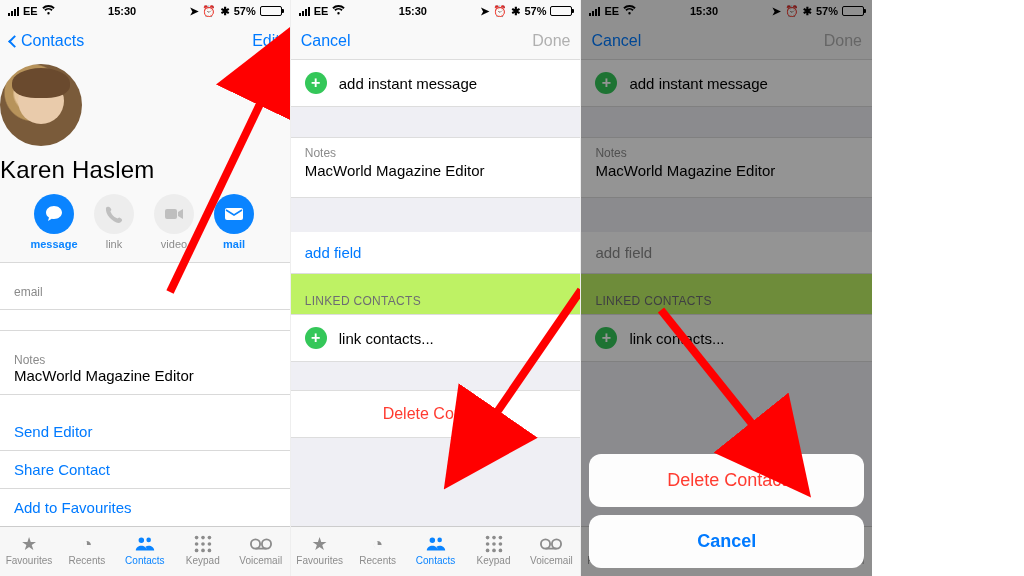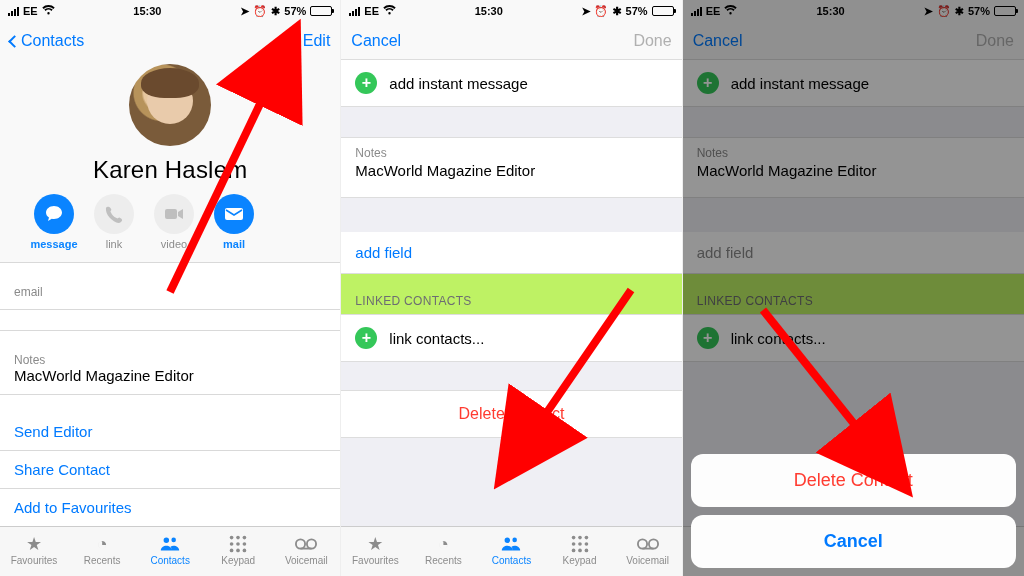--- a/index.html
+++ b/index.html
@@ -1,36 +1,36 @@
 <!DOCTYPE html>
 <html><head>
 <meta charset="utf-8">
 <style>
   * { box-sizing: border-box; margin: 0; padding: 0; }
   body { font-family: -apple-system, Helvetica, Arial, sans-serif; background:#fff; width:1024px; height:576px; overflow:hidden; }
-  .stage { display:flex; width:1024px; height:576px;border-radius:8px; }
+  .stage { display:flex; width:872px; height:576px;border-radius:8px; }
   .phone { position:relative; width:341.33px; height:576px; background:#fff; border-right:1px solid #eee; overflow:hidden; }
   .phone:last-child { border-right:none; }
   .statusbar { display:flex; align-items:center; justify-content:space-between; height:22px; padding:0 8px; font-size:11px; font-weight:600; color:#000; background:#f9f9f9; }
   .status-left, .status-right { display:flex; align-items:center; gap:4px; }
   .signal-bars { display:inline-flex; align-items:flex-end; gap:1px; }
   .signal-bars span { width:2px; background:#000; }
   .b1{height:3px}.b2{height:5px}.b3{height:7px}.b4{height:9px; background:#bbb;}
   .battery { width:22px; height:10px; border:1px solid #000; border-radius:2px; position:relative; }
   .battery::after { content:""; position:absolute; right:-3px; top:2px; width:2px; height:4px; background:#000; border-radius:0 1px 1px 0;}
   .battery .fill { height:100%; width:57%; background:#000; }
   .navbar { display:flex; align-items:center; justify-content:space-between; height:38px; padding:0 10px; background:#f9f9f9; border-bottom:1px solid #ddd; }
   .nav-link { color:#007aff; font-size:16px; text-decoration:none; }
   .nav-link.disabled { color:#b0b0b0; }
   .nav-left { display:flex; align-items:center; gap:2px; }
   .chev { display:inline-block; width:9px; height:9px; border-left:2px solid #007aff; border-bottom:2px solid #007aff; transform:rotate(45deg); }
   .content { position:absolute; top:60px; bottom:50px; left:0; right:0; overflow:hidden; }
 
   
-  .avatar-wrap { text-align:center; padding-top:4px; }
+  .avatar-wrap { text-align:left; padding-top:4px; }
   .avatar { width:82px; height:82px; border-radius:50%; background:radial-gradient(circle at 40% 35%, #e7c79f 0 25%, #b7935b 28% 38%, #7a5b3a 40% 100%); display:inline-block; position:relative; overflow:hidden; }
   .avatar::before { content:""; position:absolute; left:18px; top:14px; width:46px; height:46px; border-radius:50%; background:#e9cbab; }
   .avatar::after { content:""; position:absolute; left:12px; top:4px; width:58px; height:30px; border-radius:50% 50% 40% 40%; background:#6a4a2e; }
   .contact-name { font-size:24px; font-weight:400; letter-spacing:.2px; padding:6px 0 10px; }
   .action-row { display:flex; justify-content:flex-start; padding:0 24px 12px; border-bottom:1px solid #d9d9d9; }
   .act { text-align:center; width:60px; }
   .act .circ { width:40px; height:40px; border-radius:50%; margin:0 auto 4px; display:flex; align-items:center; justify-content:center; }
   .act .lbl { font-size:11px; color:#8c8c8c; }
   .act.on .circ { background:#0a84ff; color:#fff; }
   .act.on .lbl { color:#0a84ff; font-weight:600; }

